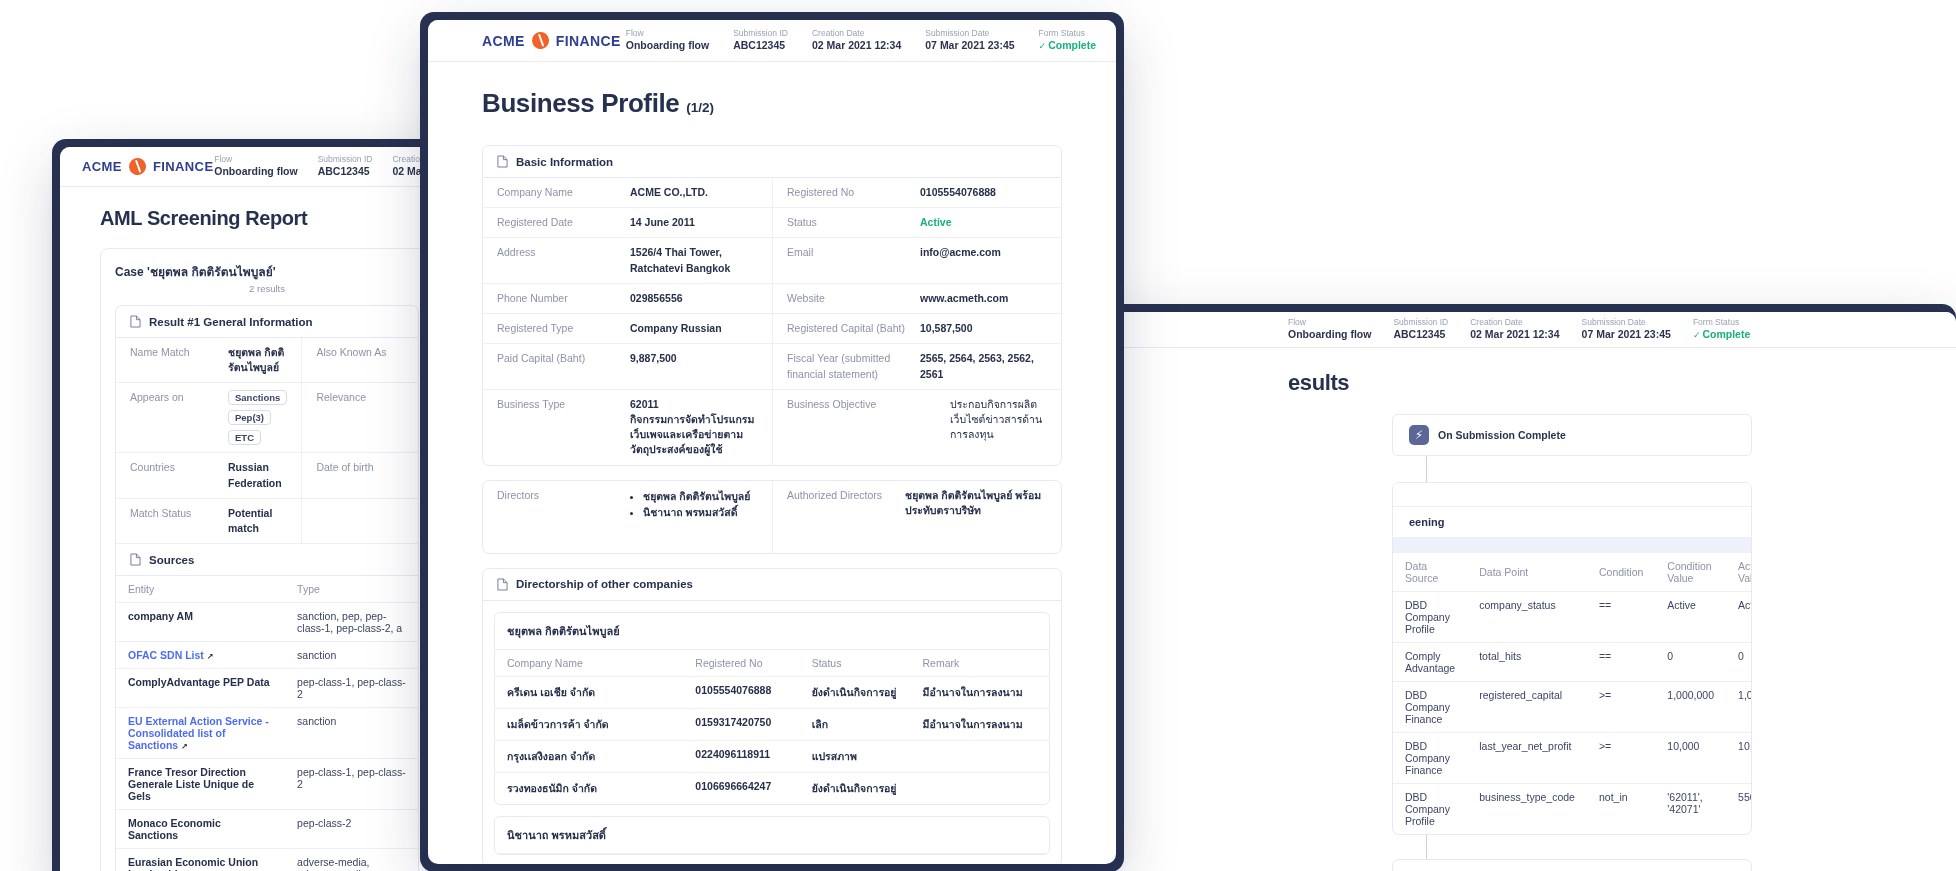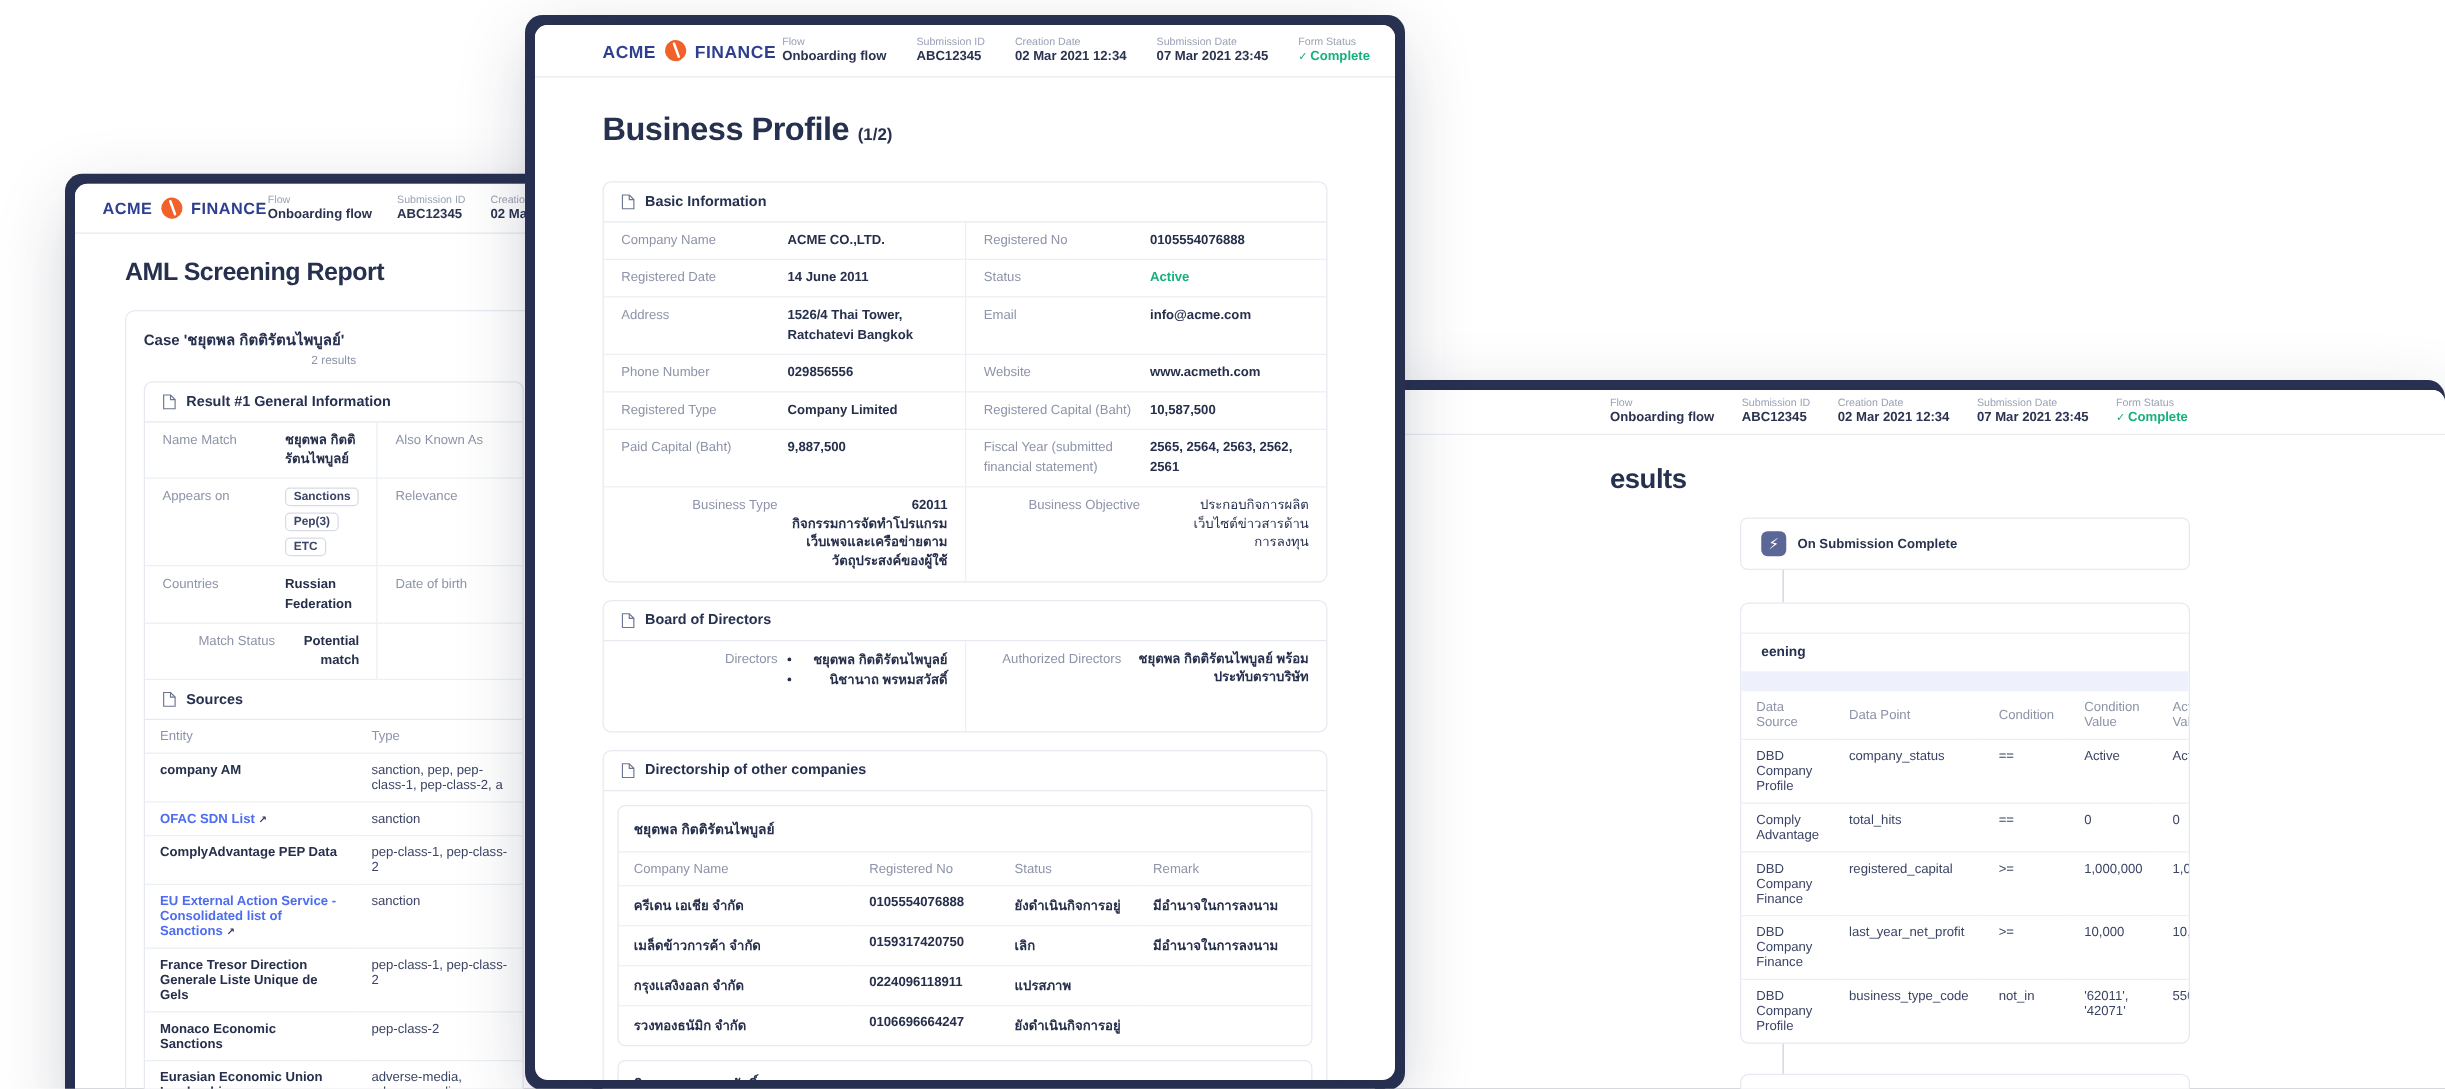--- a/index.html
+++ b/index.html
@@ -70,21 +70,21 @@
   .kvcell {
     display: grid; grid-template-columns: 125px 1fr;
     border-bottom: 1px solid #eceff4; padding: 7px 14px;
     align-items: start; column-gap: 8px;
   }
   .kvcell.rt { border-left: 1px solid #eceff4; }
   .kvcell .k { font-size: 10.5px; color: #8d93a8; line-height: 1.45; }
   .kvcell .v { font-size: 10.5px; color: #262f4c; font-weight: 700; line-height: 1.45; }
   .kvcell .v.green { color: #18b07b; }
   .kvcell .v.thai { font-weight: 400; margin-left: 30px; }
-  .kv .kvcell:nth-last-child(1), .kv .kvcell:nth-last-child(2) { border-bottom: none; text-align: right; }
+  .kv .kvcell:nth-last-child(1), .kv .kvcell:nth-last-child(2) { border-bottom: none; }
 
   
   table.tbl { width: 100%; border-collapse: collapse; }
   table.tbl th {
     text-align: left; font-size: 10.5px; font-weight: 400; color: #8d93a8;
     padding: 7px 12px; border-bottom: 1px solid #eceff4;
   }
   table.tbl td {
     font-size: 10.5px; color: #262f4c; font-weight: 700;
     padding: 7px 12px; border-bottom: 1px solid #eceff4; vertical-align: top;
@@ -455,21 +455,21 @@
             <div class="k">Phone Number</div>
             <div class="v">029856556</div>
           </div>
           <div class="kvcell rt">
             <div class="k">Website</div>
             <div class="v">www.acmeth.com</div>
           </div>
 
           <div class="kvcell">
             <div class="k">Registered Type</div>
-            <div class="v">Company Limited</div>
+            <div class="v">Company Russian</div>
           </div>
           <div class="kvcell rt">
             <div class="k">Registered Capital (Baht)</div>
             <div class="v">10,587,500</div>
           </div>
 
           <div class="kvcell">
             <div class="k">Paid Capital (Baht)</div>
             <div class="v">9,887,500</div>
           </div>
@@ -484,27 +484,20 @@
 กิจกรรมการจัดทำโปรแกรมเว็บเพจและเครือข่ายตามวัตถุประสงค์ของผู้ใช้</div>
           </div>
           <div class="kvcell rt" style="border-bottom:none;">
             <div class="k">Business Objective</div>
             <div class="v thai" style="max-width:150px;">ประกอบกิจการผลิตเว็บไซต์ข่าวสารด้านการลงทุน</div>
           </div>
         </div>
       </div>
 
       <div class="sect">
-        <div class="sect-head">
-          <svg class="ficon" viewBox="0 0 12 14">
-              <path d="M1 1h6l4 4v8H1z" fill="none" stroke="#6b7490" stroke-width="1"></path>
-              <path d="M7 1v4h4" fill="none" stroke="#6b7490" stroke-width="1"></path>
-            </svg>
-          <span>Board of Directors</span>
-        </div>
         <div class="kv">
           <div class="kvcell" style="border-bottom:none; min-height:72px;">
             <div class="k">Directors</div>
             <ul class="dots">
               <li>ชยุตพล กิตติรัตนไพบูลย์</li>
               <li>นิชานาถ พรหมสวัสดิ์</li>
             </ul>
           </div>
           <div class="kvcell rt" style="border-bottom:none; grid-template-columns:110px 1fr;">
             <div class="k">Authorized Directors</div>

